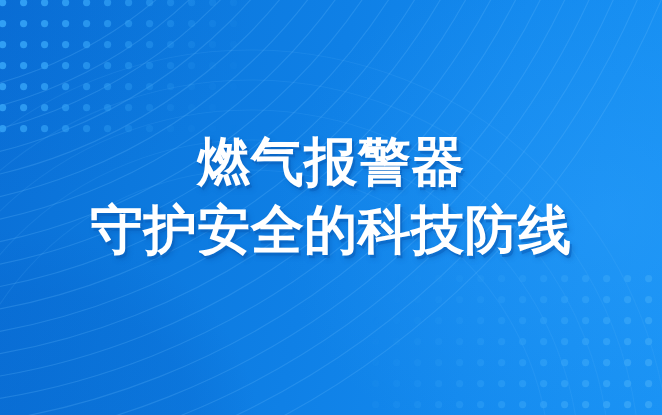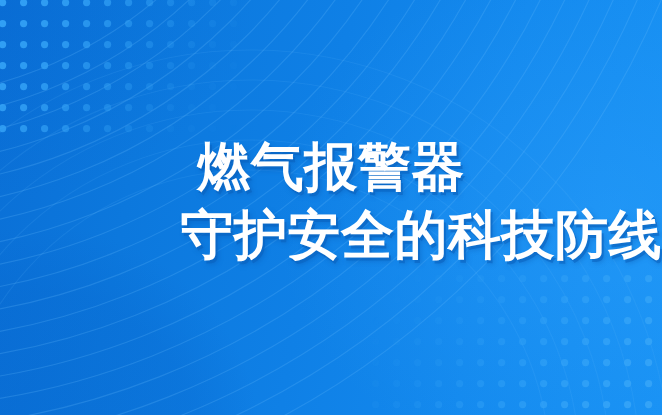--- a/index.html
+++ b/index.html
@@ -5,21 +5,21 @@
   html, body {
     margin: 0;
     padding: 0;
     background: #ffffff;
   }
   #banner {
     position: relative;
     width: 662px;
     height: 415px;
     overflow: hidden;
-    font-family: Liberation Sans, sans-serif;
+    font-family: Liberation Mono, monospace;
     background: #0369a1;
   }
 
   
   .layer {
     position: absolute;
     inset: 0;
     pointer-events: none;
   }
   #base-gradient {
@@ -110,21 +110,21 @@
     color: #ffffff;
     font-weight: bold;
     line-height: 1.28;
     letter-spacing: 0.5px;
     text-shadow:
       2px 3px 0 rgba(10,96,190,0.55),
       3px 4px 5px rgba(8,80,165,0.35);
     white-space: nowrap;
   }
   #headline-line-1 { font-size: 53px; }
-  #headline-line-2 { font-size: 53px; text-align: right; }
+  #headline-line-2 { font-size: 53px; }
 </style>
 </head>
 <body>
 
 <div id="banner">
 
   <div class="layer" id="base-gradient"></div>
   <div class="layer" id="glow-right"></div>
   <div class="layer" id="shade-top-left"></div>
   <div class="layer" id="shade-bottom-left"></div>

